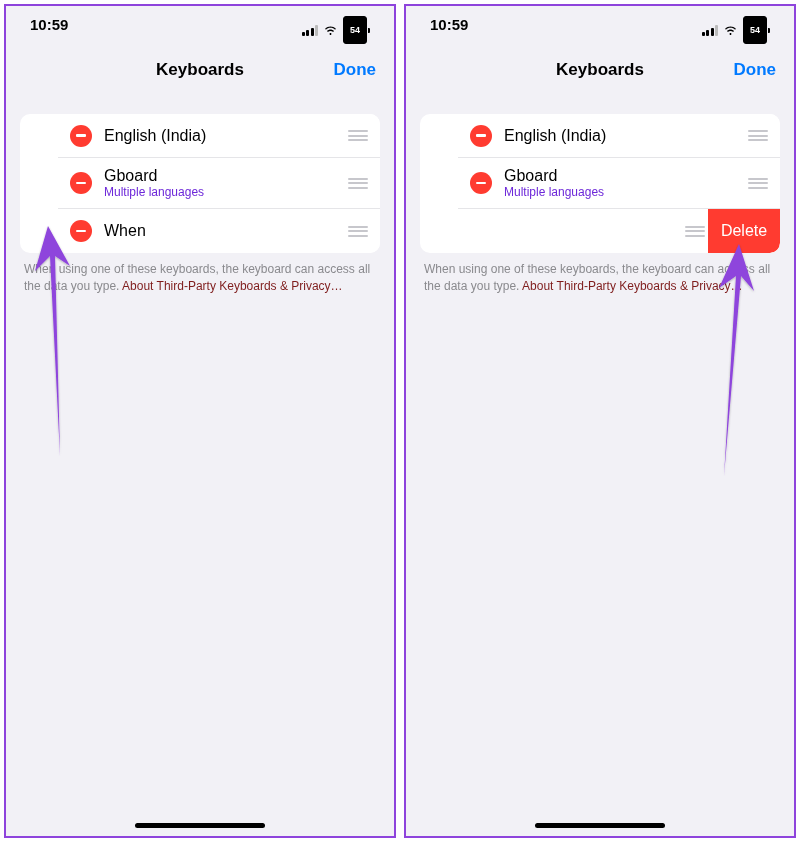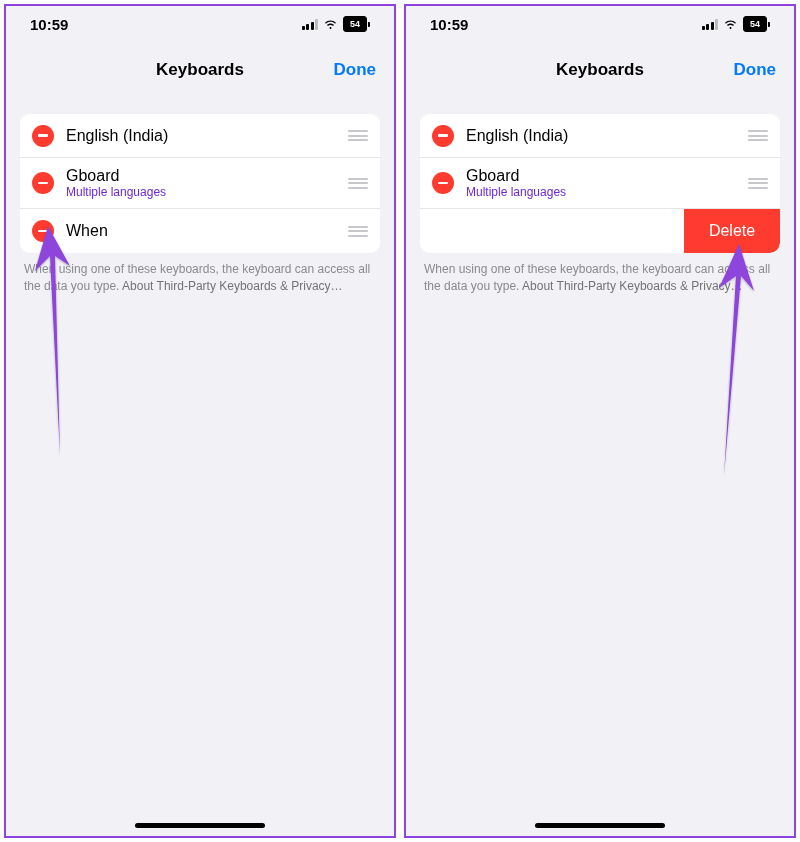--- a/index.html
+++ b/index.html
@@ -52,21 +52,21 @@
     .signal-bars span:nth-child(3){height:8px}
     .signal-bars span:nth-child(4){height:11px; background:#bbb}
     .wifi-icon { width: 15px; height: 12px; }
     .battery {
       display: flex;
       align-items: center;
       gap: 1px;
     }
     .battery-body {
       width: 24px;
-      height: 16px;
+      height: 28px;
       border: 1px solid #000;
       border-radius: 3px;
       display: flex;
       align-items: center;
       justify-content: center;
       font-size: 9px;
       font-weight: 700;
       background: #000;
       color: #fff;
       position: relative;
@@ -99,20 +99,21 @@
       overflow: hidden;
     }
     .list-row {
       display: flex;
       align-items: center;
       padding: 9px 12px;
       border-bottom: 0.5px solid #e5e5e8;
       min-height: 44px;
       position: relative;
       background: #fff;
+      margin-left: 38px;
     }
     .list-row:last-child { border-bottom: none; }
     .minus-btn {
       width: 22px;
       height: 22px;
       border-radius: 50%;
       background: #ff3b30;
       display: flex;
       align-items: center;
       justify-content: center;
@@ -152,21 +153,21 @@
       background: #c7c7cc;
       border-radius: 1px;
     }
     .footer-text {
       margin: 8px 18px 0 18px;
       font-size: 12px;
       color: #8a8a8e;
       line-height: 1.4;
     }
     .footer-link {
-      color: #737373;
+      color: #7f1d1d;
     }
     .home-indicator {
       position: absolute;
       bottom: 8px;
       left: 50%;
       transform: translateX(-50%);
       width: 130px;
       height: 5px;
       background: #000;
       border-radius: 3px;
@@ -184,21 +185,21 @@
       align-items: center;
       flex: 1;
       transform: translateX(-55px);
       padding-left: 12px;
     }
     .delete-btn {
       position: absolute;
       right: 0;
       top: 0;
       bottom: 0;
-      width: 96px;
+      width: 72px;
       background: #ff3b30;
       color: #fff;
       display: flex;
       align-items: center;
       justify-content: center;
       font-size: 16px;
       border-bottom-right-radius: 10px;
     }
     .swiped .row-title { font-size: 16px; color:#000; }
   </style>

